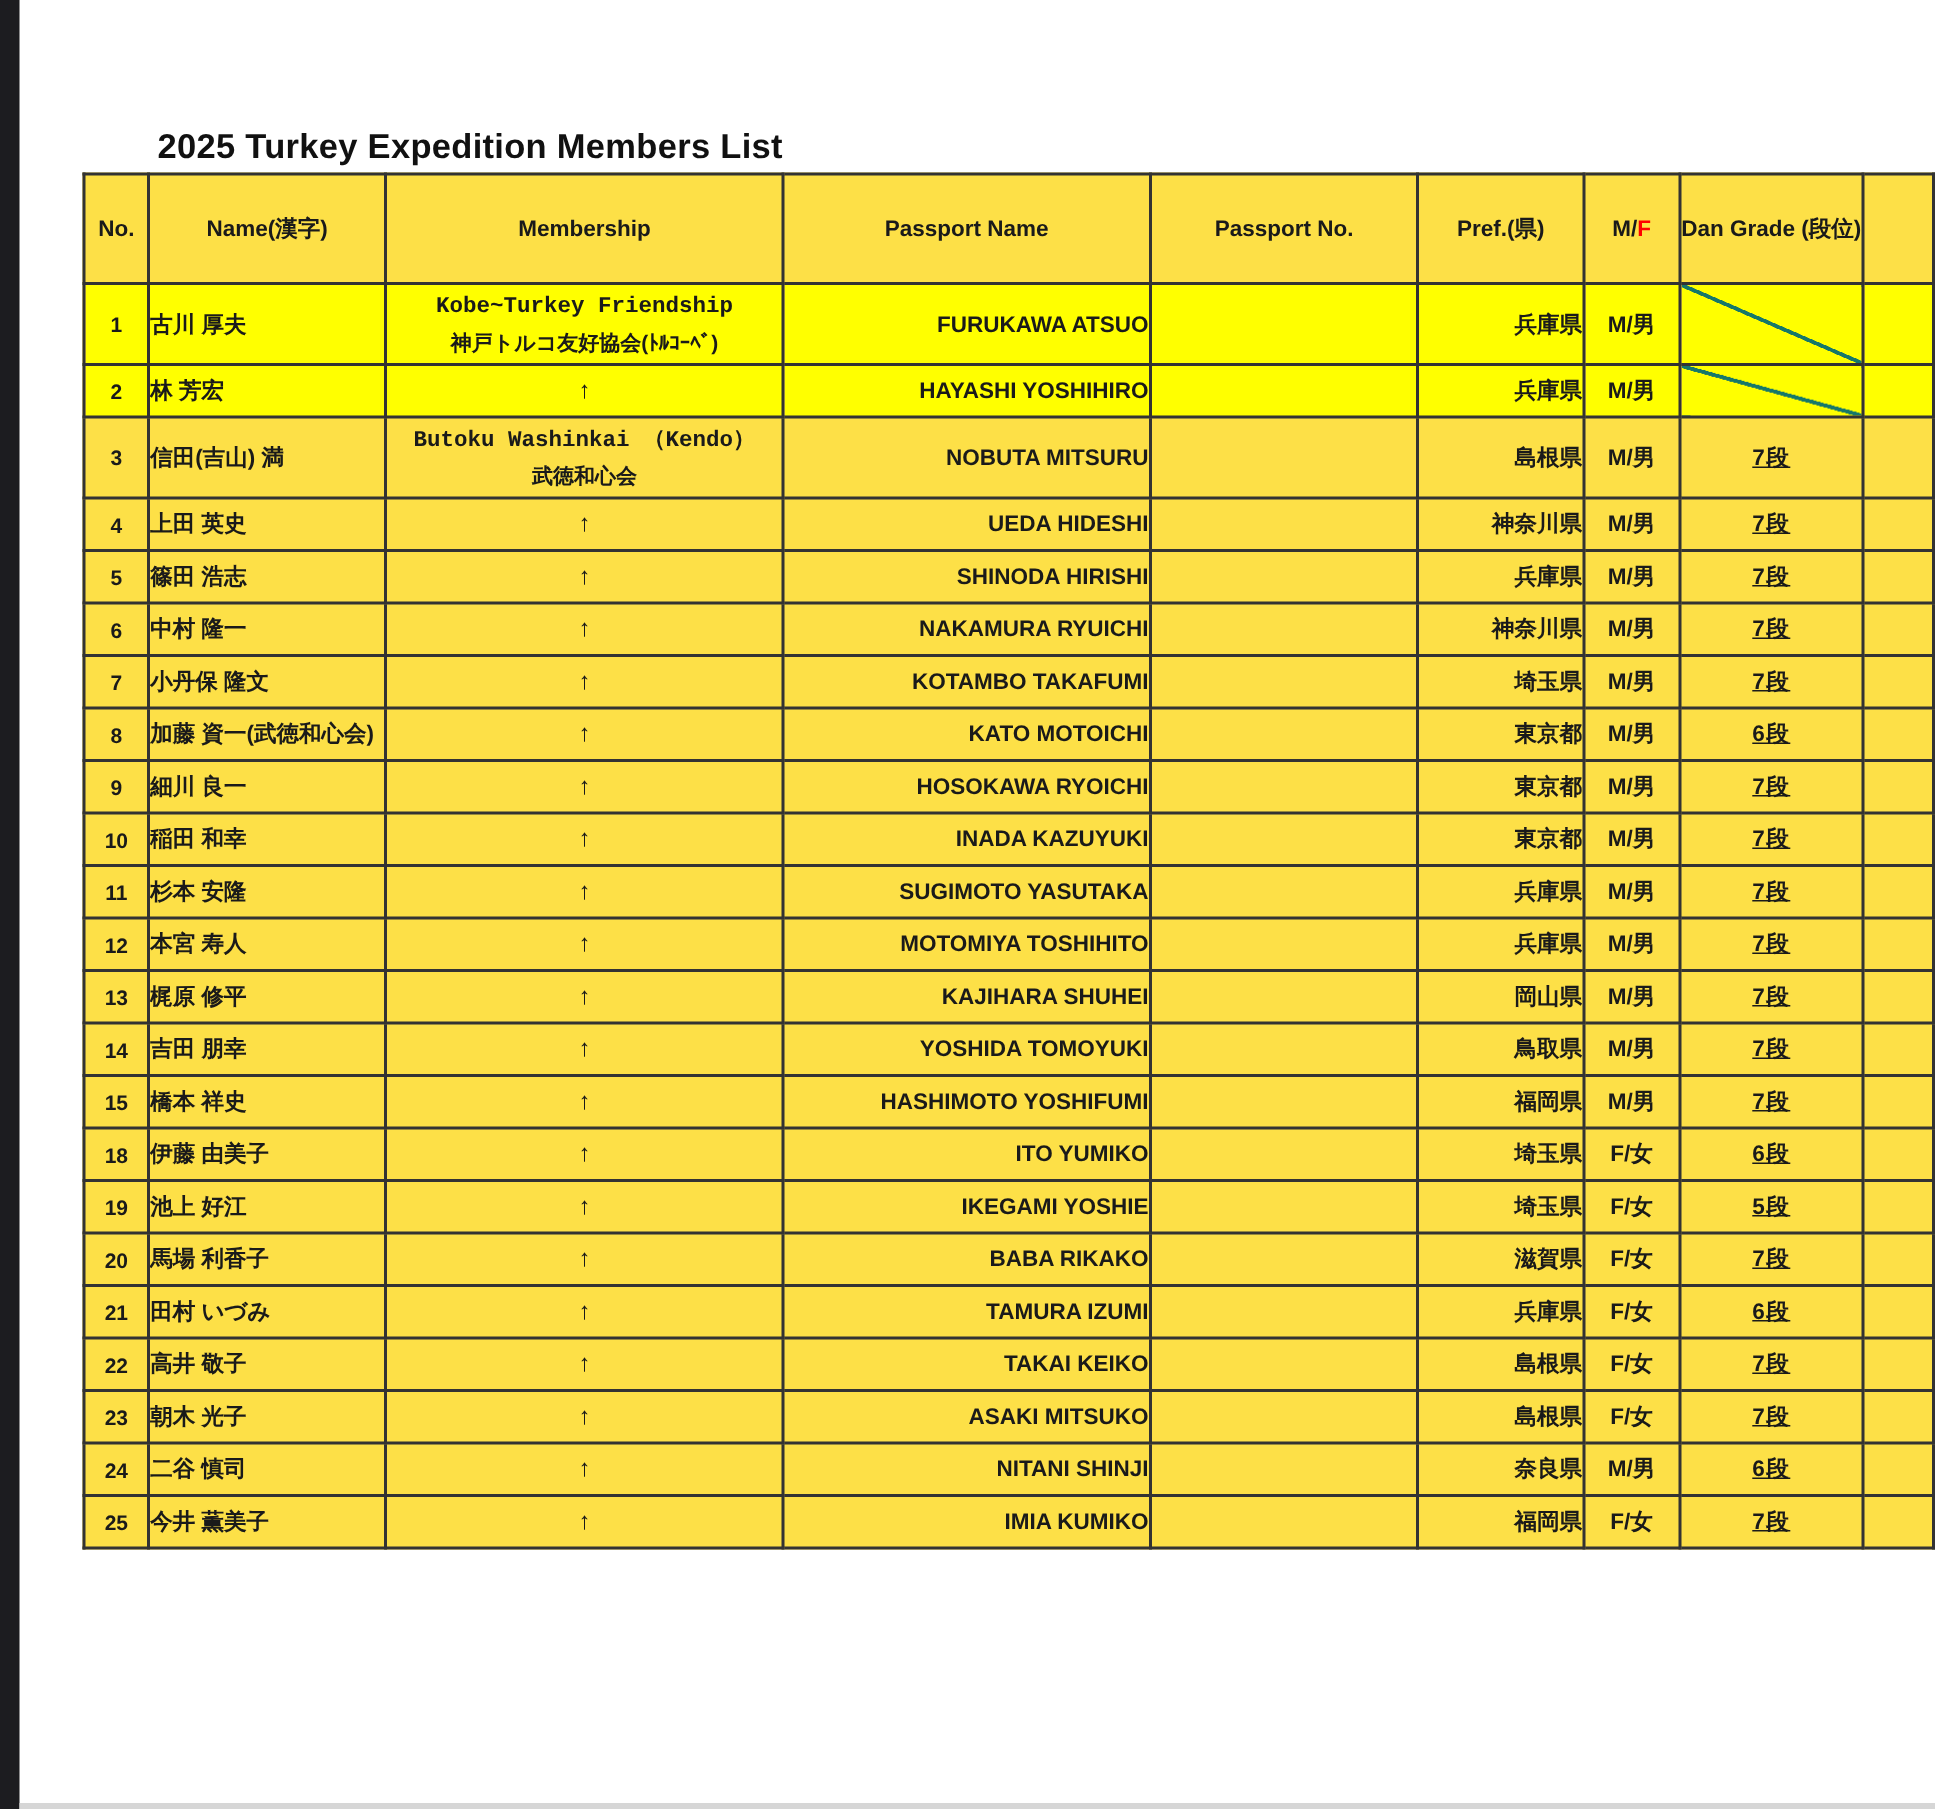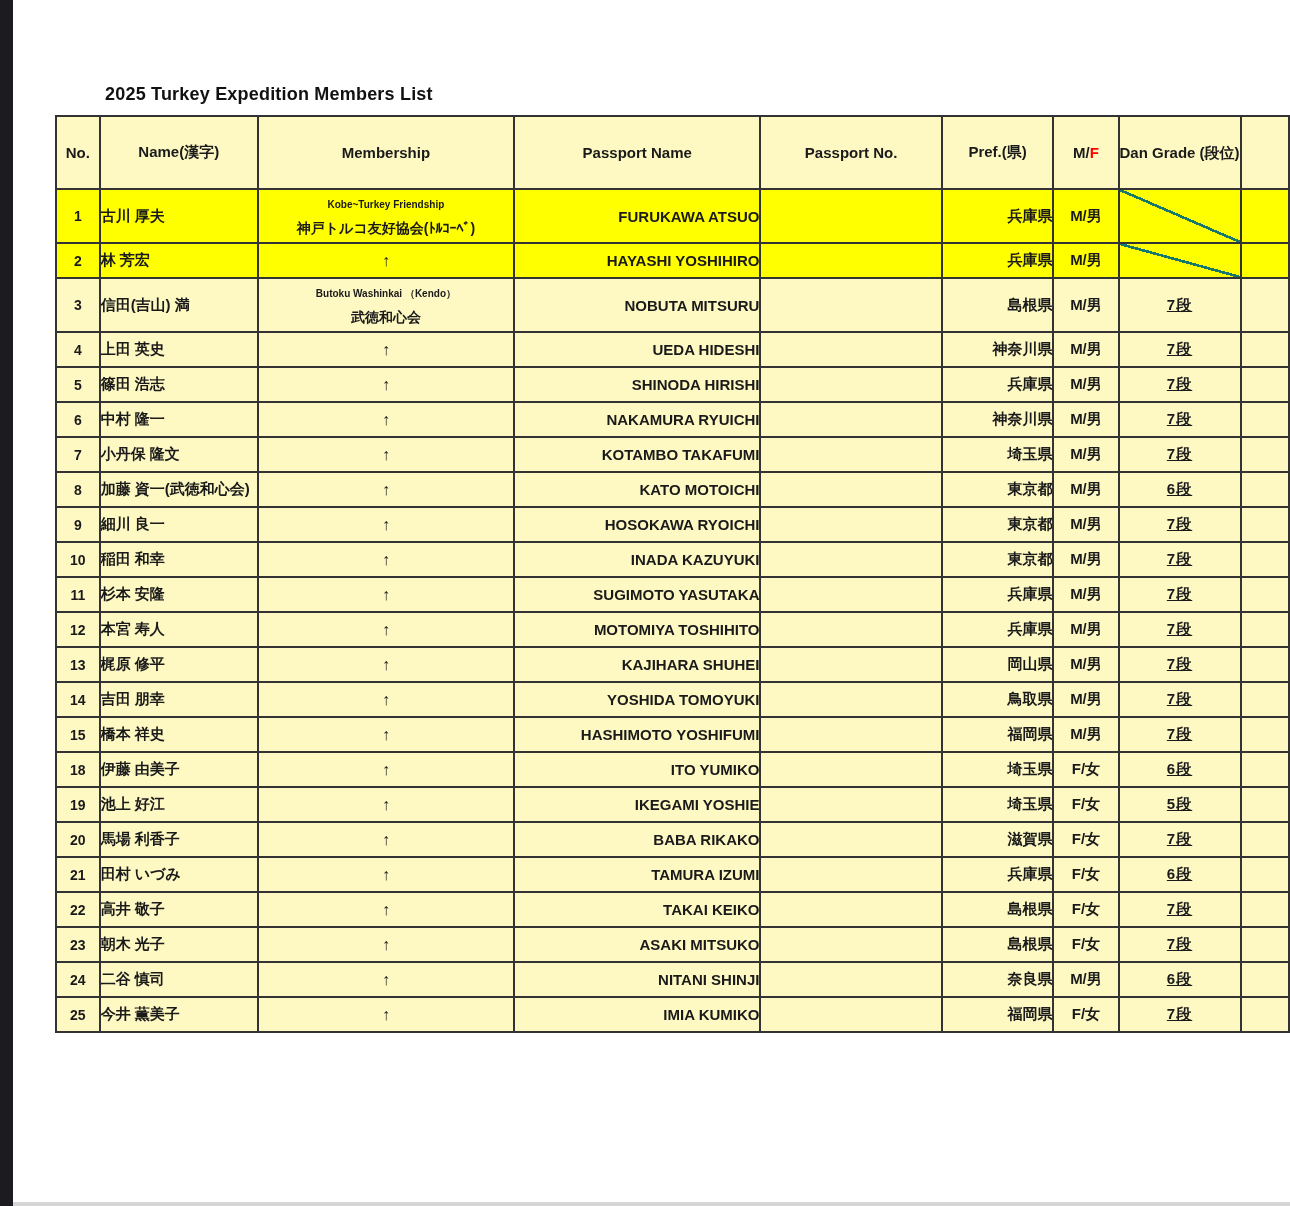--- a/index.html
+++ b/index.html
@@ -15,48 +15,48 @@
     width:13px; height:1206px;
     background:#1c1c20;
   }
   .bottom-band {
     position:absolute; left:13px; top:1202px;
     width:1277px; height:4px;
     background:#d6d6d6;
   }
   .page-title {
     position:absolute; left:105px; top:84px;
-    font-size:18px; font-weight:bold; color:#111;
+    font-size:23px; font-weight:bold; color:#111;
     letter-spacing:0.2px;
     white-space:nowrap;
   }
   table.members {
     position:absolute; left:55px; top:115px;
     border-collapse:collapse;
     table-layout:fixed;
-    background:#fef9c3;
+    background:#fde047;
   }
   .members th, .members td {
     border:2px solid #333;
     font-weight:bold;
     color:#1a1a1a;
     overflow:hidden;
     white-space:nowrap;
     padding:0;
   }
   .members thead tr { height:73px; }
   .members th { font-size:15px; text-align:center; vertical-align:middle; }
   .members tbody tr { height:35px; font-size:15px; }
   .members tbody tr.tall { height:54px; }
   .members tbody tr.hl td { background-color:#FFFF00; }
   td { vertical-align:middle; }
   .cell-no   { text-align:center; font-size:14px; }
   .cell-name { text-align:left; padding-left:7px; font-size:15px; }
   .cell-mem  { text-align:center; }
-  .mem-l1 { font-size:10px; line-height:24px; }
+  .mem-l1 { font-size:15px; line-height:24px;font-family:Liberation Mono, monospace; }
   .mem-l2 { font-size:14px; line-height:22px; }
   .mem-arrow { font-size:16px; line-height:1; }
   .cell-pass { text-align:right; }
   .cell-passno { text-align:center; }
   .cell-pref { text-align:right; }
   .cell-mf   { text-align:center; }
   .cell-dan  { text-align:center; letter-spacing:1px;text-decoration:underline; }
   .female    { color:#FF0000; }
   .red-f     { color:#FF0000; }
   .dan-header { white-space:pre-line; line-height:1.3; }

